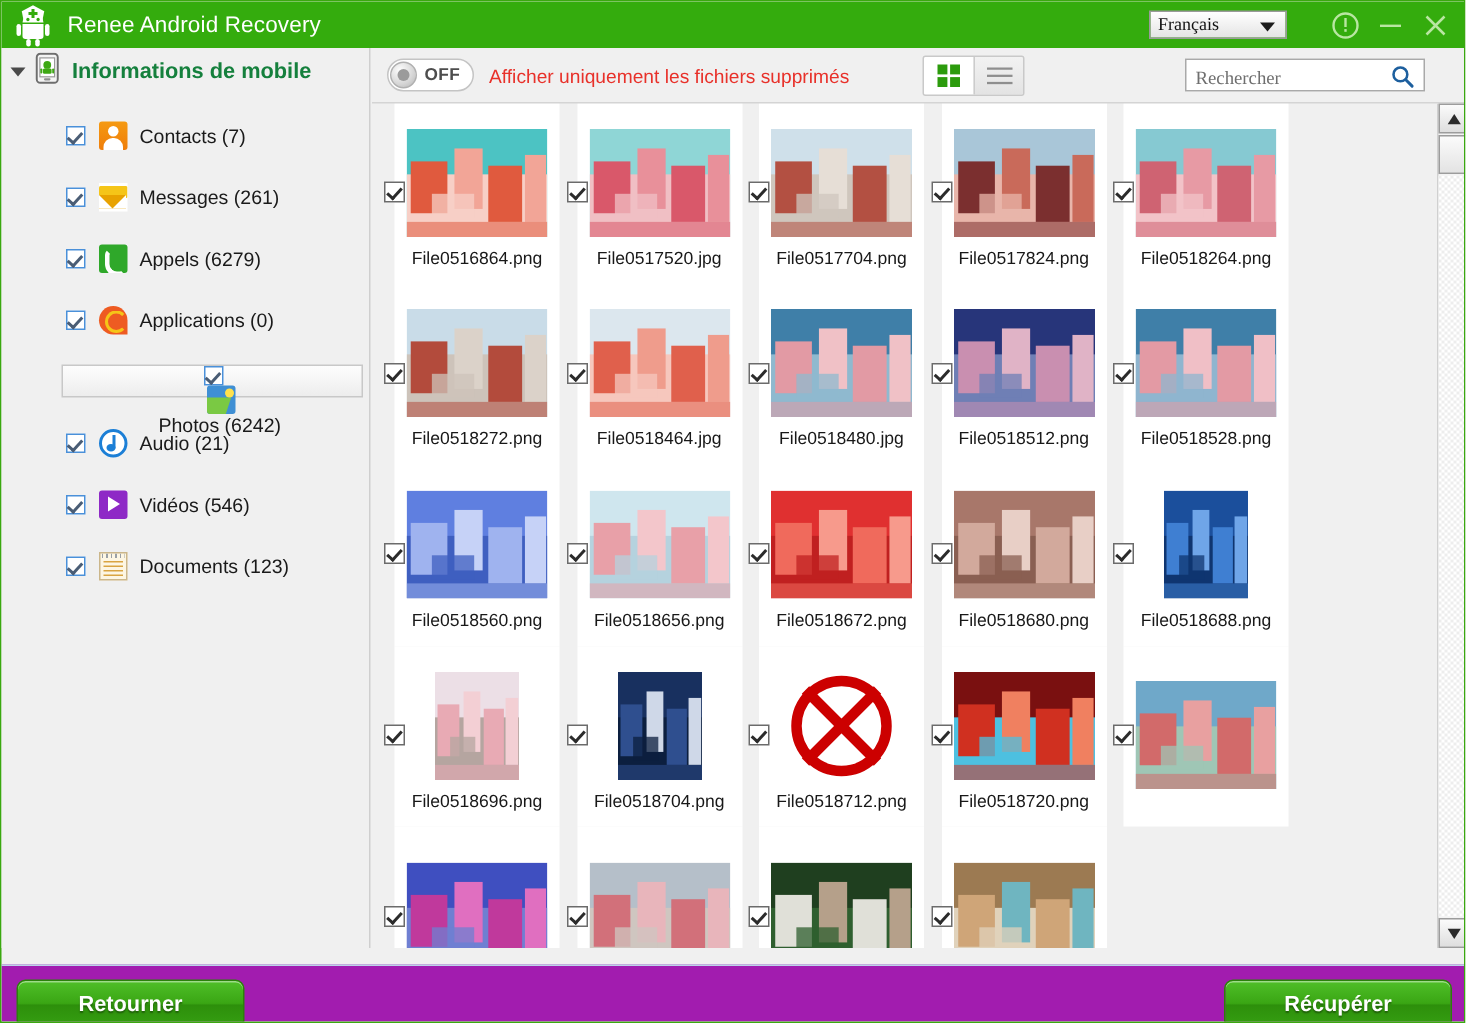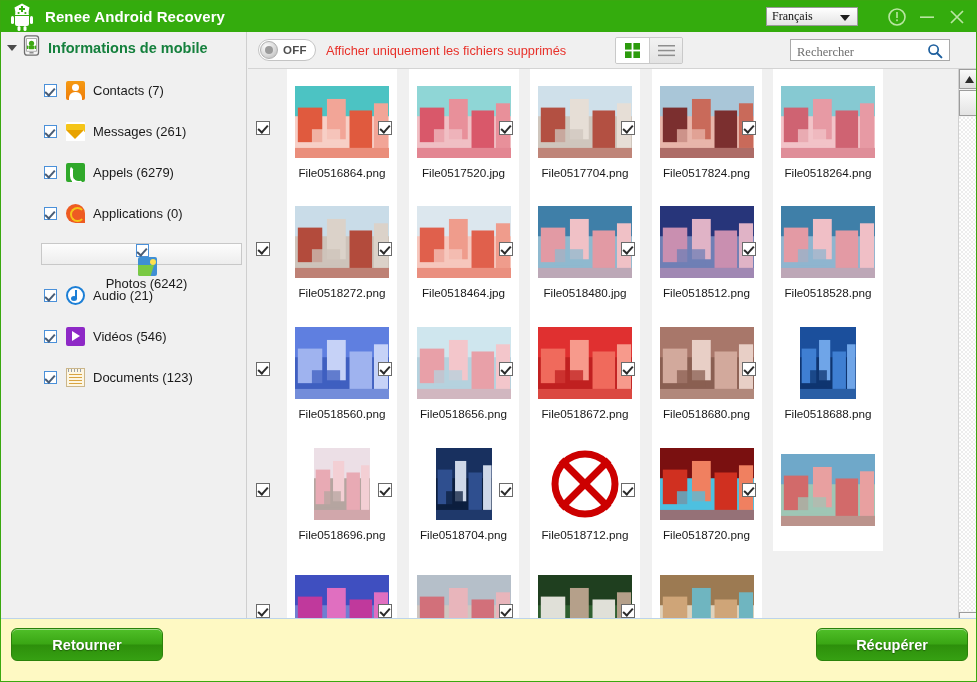--- a/index.html
+++ b/index.html
@@ -26,21 +26,21 @@
   }
   #logo {
     width: 34px; height: 30px;
     margin-left: 4px;
     position: relative;
     flex: 0 0 auto;
   }
   #app-title {
     color: #ffffff;
     font-size: 15px;
-    font-weight: bold;
+    font-weight: normal;
     margin-left: 6px;
     letter-spacing: .1px;
     white-space: nowrap;
   }
   #title-right {
     margin-left: auto;
     display: flex;
     align-items: center;
     height: 44px;
   }
@@ -319,21 +319,21 @@
     position: relative;
     display: flex;
     align-items: center;
   }
   .card {
     position: absolute;
     left: 11px; top: 0;
     width: 110px; height: 120.6px;
     background: #ffffff;
     display: flex; flex-direction: column;
-    align-items: center; justify-content: center; margin-left: 24px;
+    align-items: center; justify-content: center;
   }
   .thumb-box {
     width: 94px; height: 72px;
     display: flex; align-items: center; justify-content: center;
     overflow: hidden;
     margin-top: 6px;
   }
   .thumb {
     max-width: 94px; max-height: 72px;
     display: block;
@@ -383,22 +383,22 @@
   }
   #sb-track {
     position: absolute; top: 48px; left: 0;
     width: 20px; height: 494px;
     background: repeating-conic-gradient(#ffffff 0% 25%, #ededed 0% 50%) 0 0/4px 4px;
   }
 
   
   #footer {
     position: absolute; left: 0; bottom: 0;
-    width: 977px; height: 63px;
-    background: #fef9c3;
+    width: 977px; height: 38px;
+    background: #a21caf;
     border-top: 1px solid #bcd4ea;
     text-align: right;
   }
   .gbtn {
     position: absolute; top: 9px;
     width: 152px; height: 33px;
     border-radius: 6px;
     background: linear-gradient(#4fbf28 0%, #3aa614 48%, #2d8f0b 52%, #36a012 100%);
     border: 1px solid #2a820a;
     box-shadow: inset 0 1px 0 rgba(255,255,255,.45);

